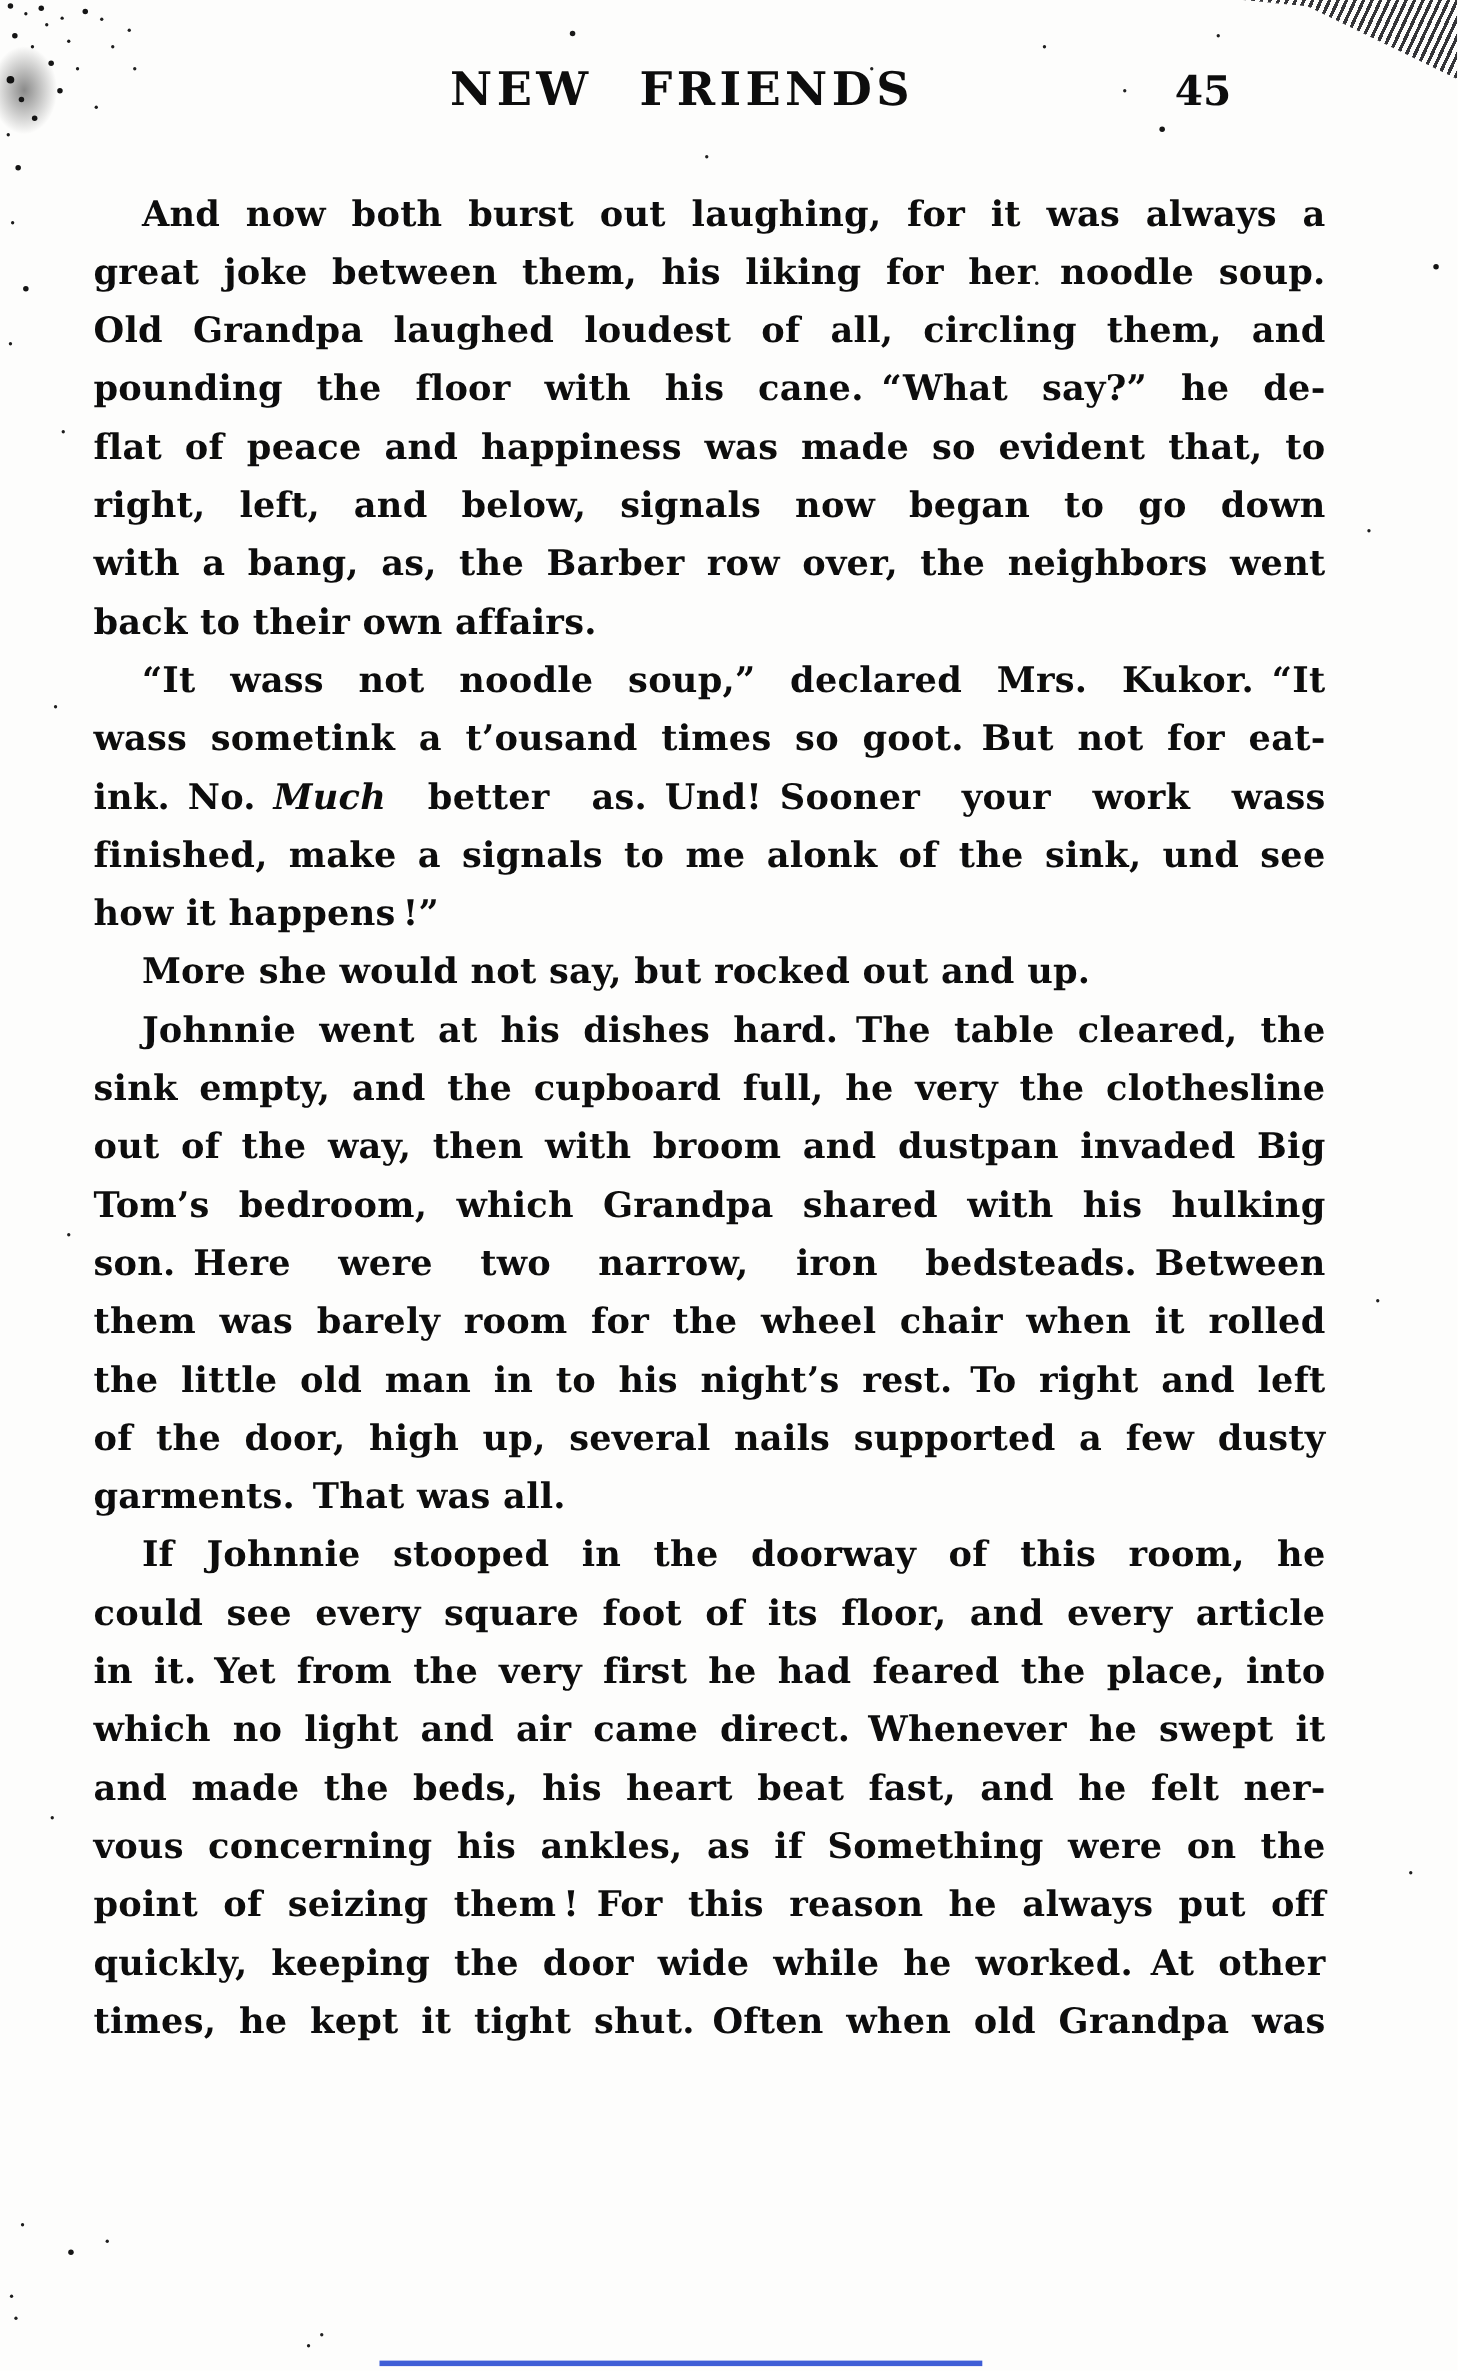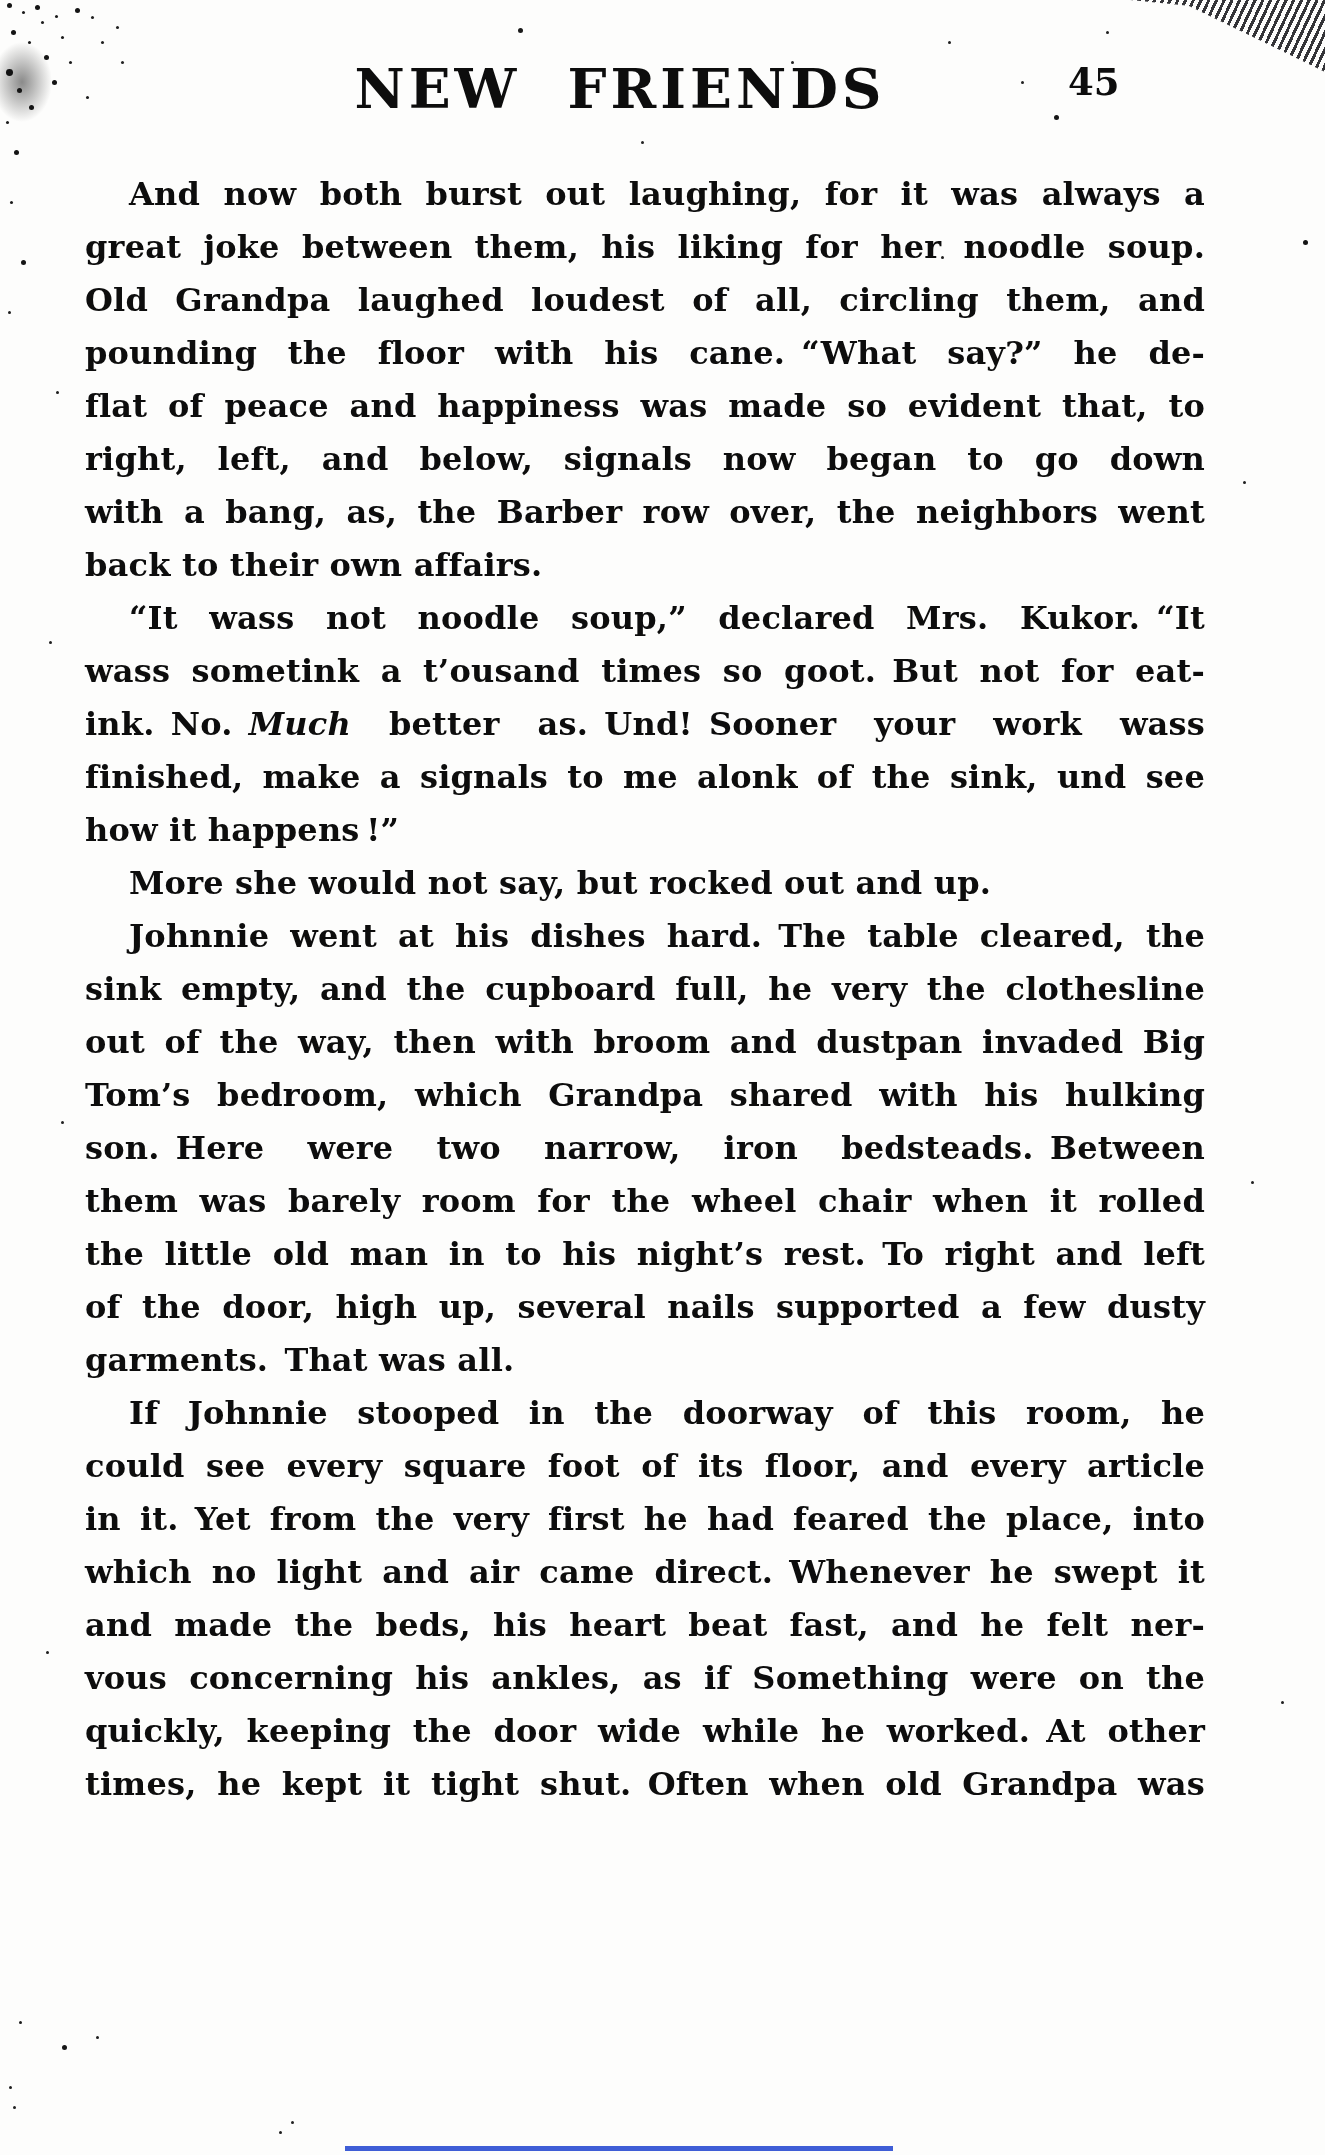--- a/index.html
+++ b/index.html
@@ -12,21 +12,21 @@
     overflow:hidden;
     font-family:"DejaVu Serif","Liberation Serif",serif;
     color:#0d0d0d;
   }
   .title{
     position:absolute;
     top:56px;
     left:100px;
     width:1040px;
     text-align:center;
-    font-size:55px;
+    font-size:42px;
     font-weight:700;
     letter-spacing:4px;
     word-spacing:24px;
     white-space:nowrap;
   }
   .pagenum{
     position:absolute;
     top:60px;
     left:1068px;
     font-size:37px;
@@ -130,18 +130,19 @@
       <div class="line"><span>them was barely room for the wheel chair when it rolled</span></div>
       <div class="line"><span>the little old man in to his night’s rest. To right and left</span></div>
       <div class="line"><span>of the door, high up, several nails supported a few dusty</span></div>
       <div class="line end"><span>garments. That was all.</span></div>
       <div class="line first"><span>If Johnnie stooped in the doorway of this room, he</span></div>
       <div class="line"><span>could see every square foot of its floor, and every article</span></div>
       <div class="line"><span>in it. Yet from the very first he had feared the place, into</span></div>
       <div class="line"><span>which no light and air came direct. Whenever he swept it</span></div>
       <div class="line"><span>and made the beds, his heart beat fast, and he felt ner-</span></div>
       <div class="line"><span>vous concerning his ankles, as if Something were on the</span></div>
+      <div class="line"><span>point of seizing them ! For this reason he always put off</span></div>
       <div class="line"><span>quickly, keeping the door wide while he worked. At other</span></div>
       <div class="line"><span>times, he kept it tight shut. Often when old Grandpa was</span></div>
     </div>
 
   <div class="blue-line"></div>
 </div>
 
 </body></html>

